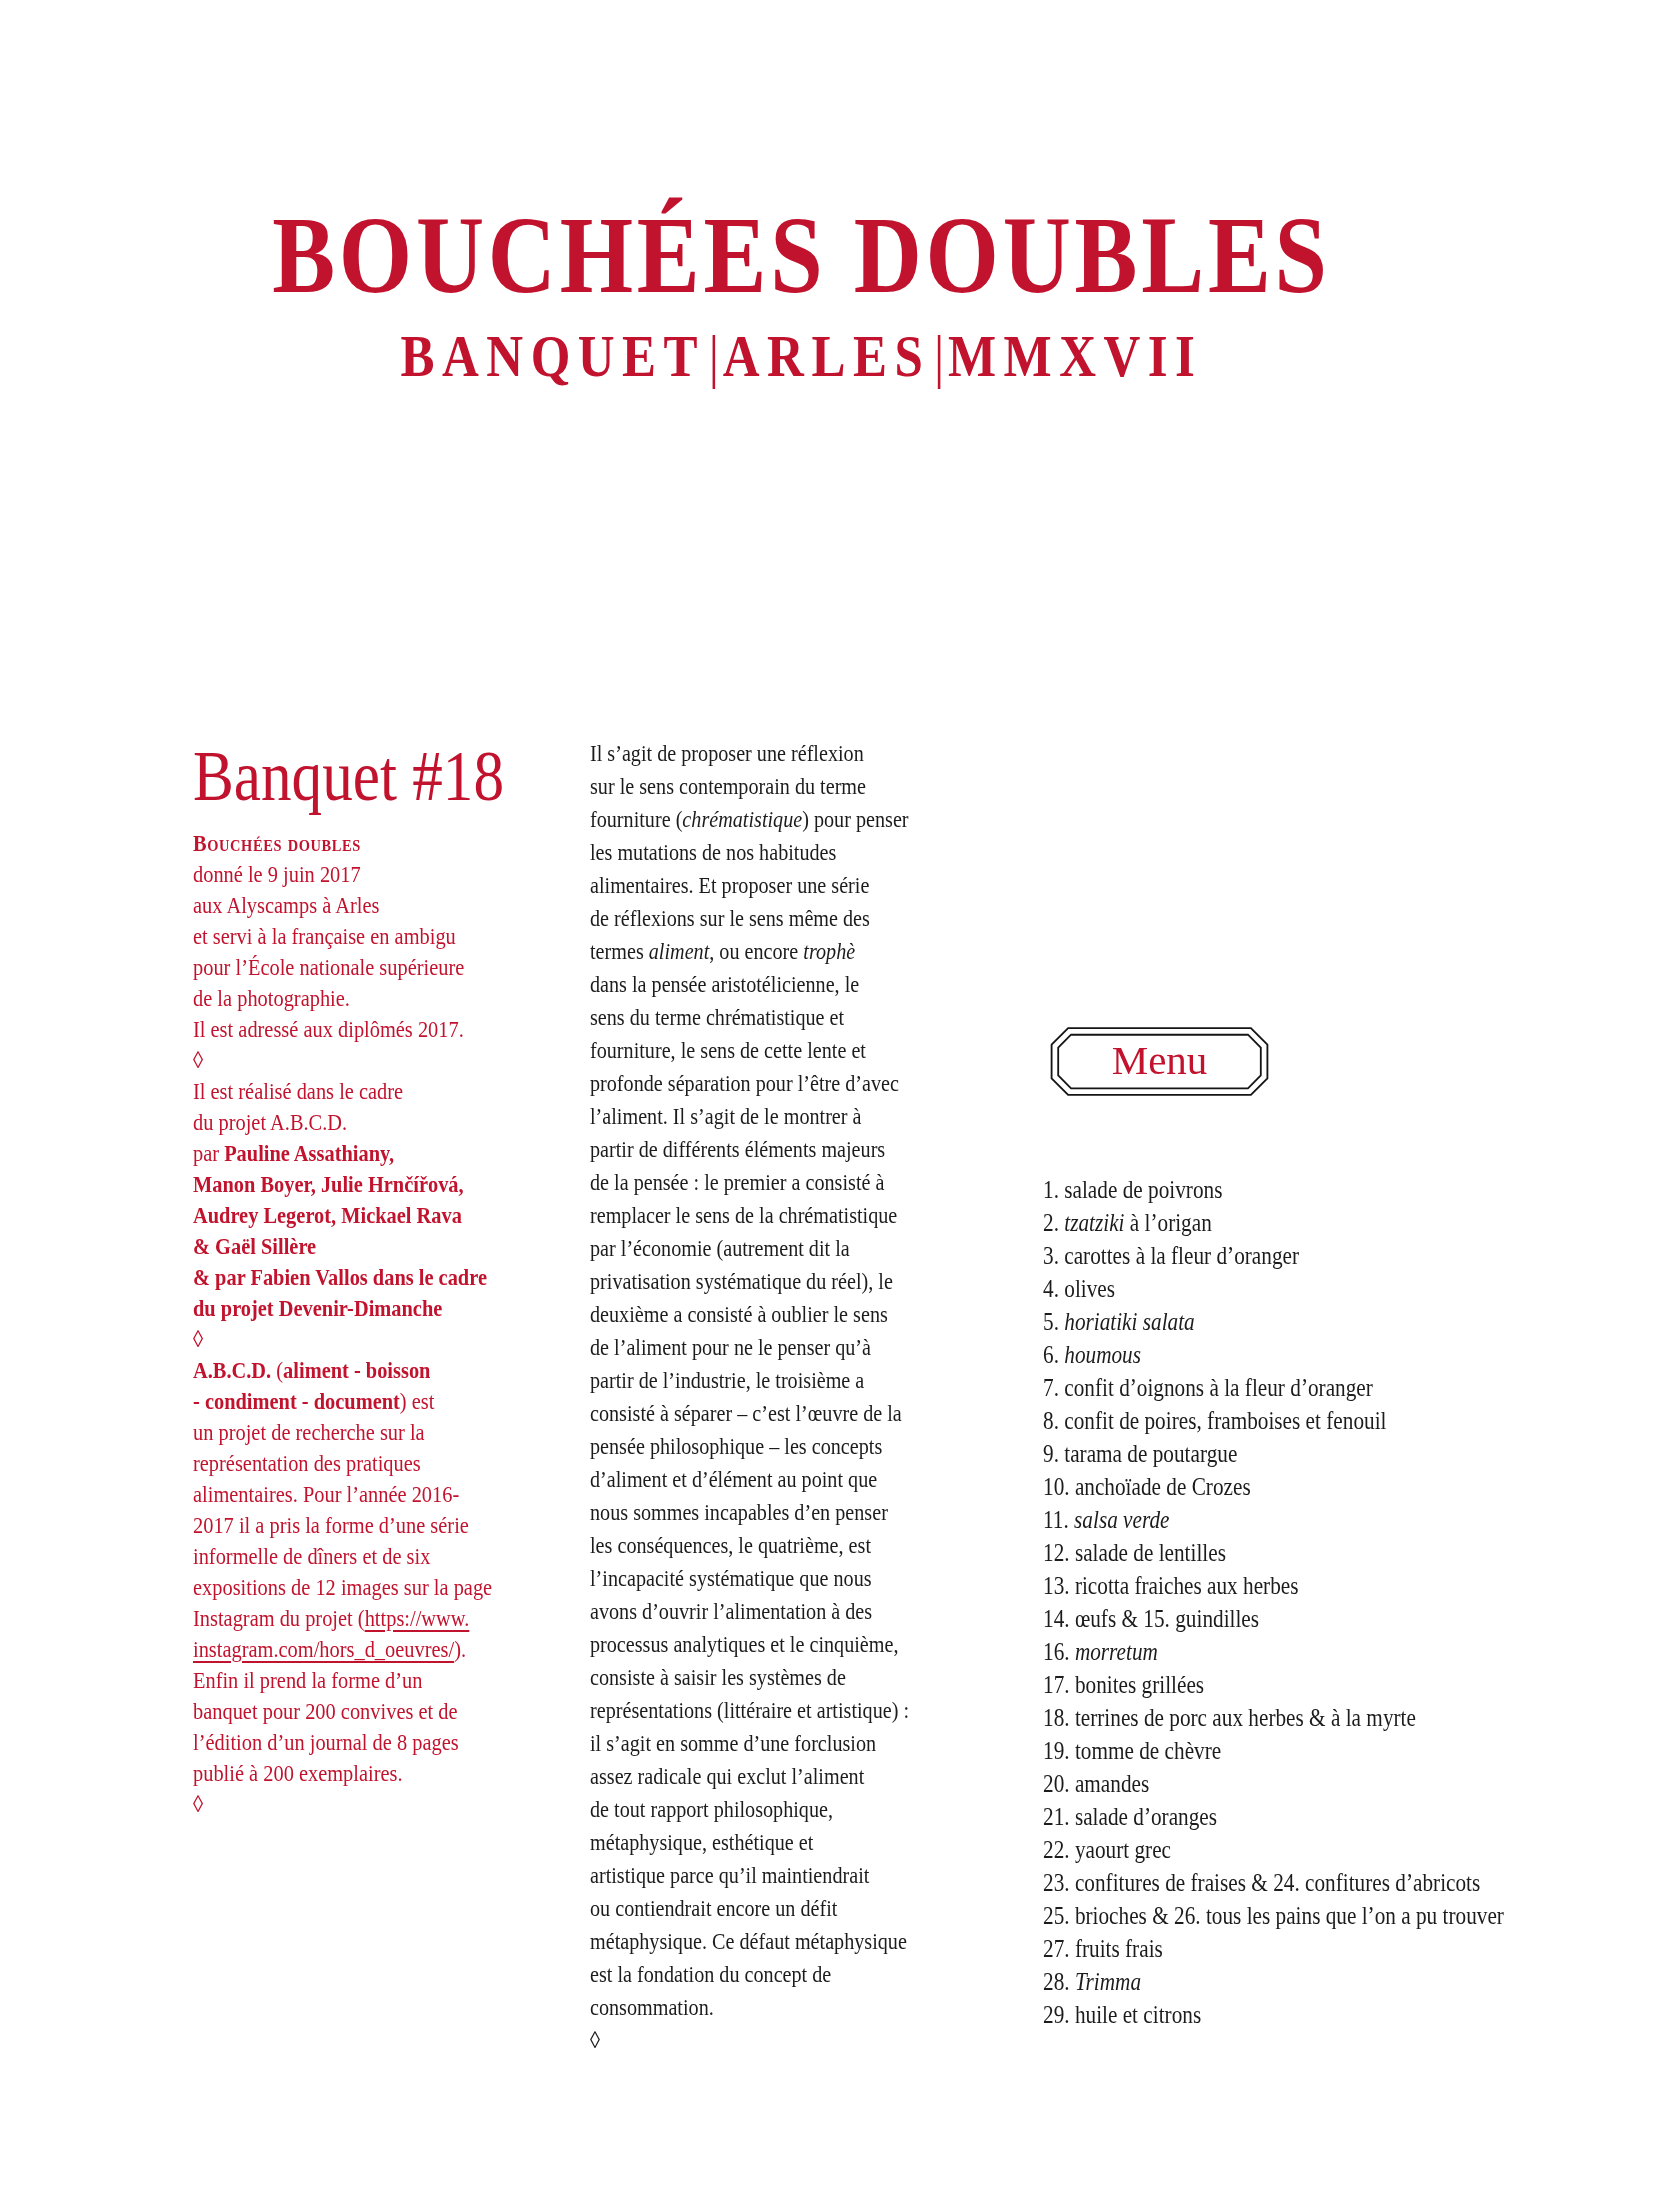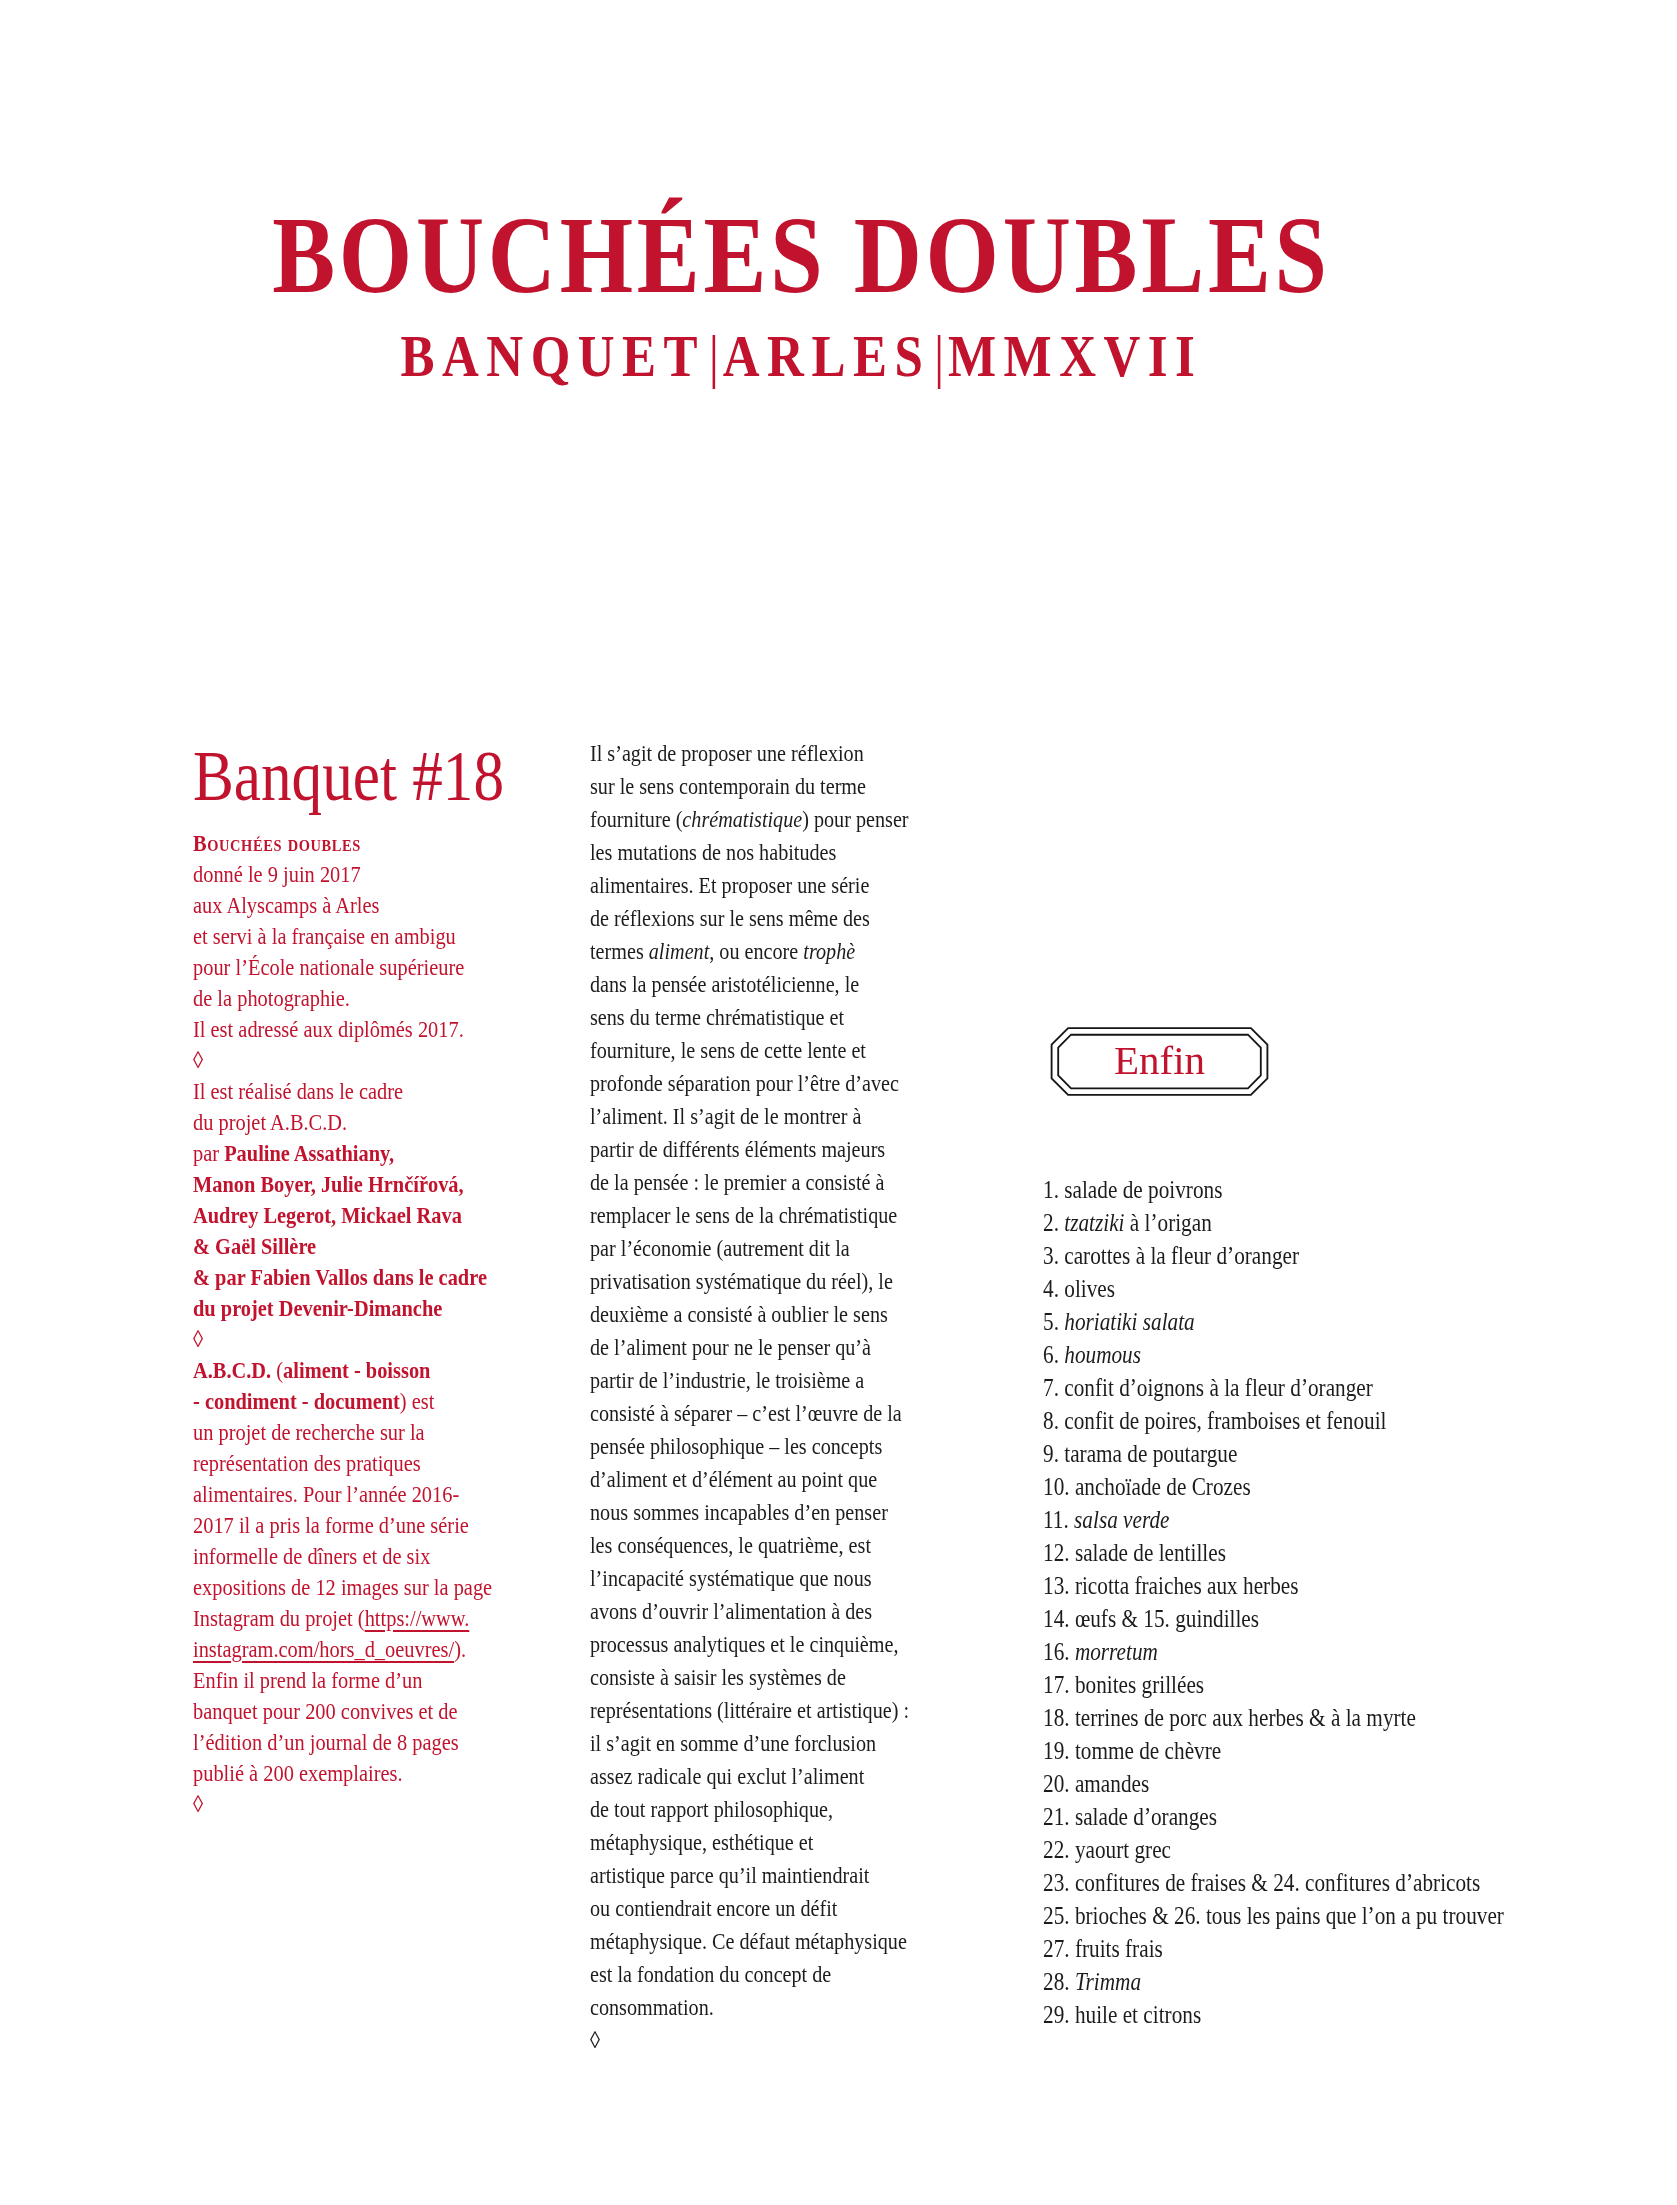--- a/index.html
+++ b/index.html
@@ -169,21 +169,21 @@
       <div class="line"><span class="seg-normal">est la fondation du concept de</span></div>
       <div class="line"><span class="seg-normal">consommation.</span></div>
       <div class="line"><span class="seg-normal">◊</span></div>
     </div>
 
   <div class="menu-box">
     <svg width="219" height="69" viewBox="0 0 297 94">
       <polygon points="24,1.5 273,1.5 295.5,24 295.5,70 273,92.5 24,92.5 1.5,70 1.5,24" fill="none" stroke="#151515" stroke-width="2.5"></polygon>
       <polygon points="28,10.5 269,10.5 286.5,28 286.5,66 269,83.5 28,83.5 10.5,66 10.5,28" fill="none" stroke="#151515" stroke-width="2.5"></polygon>
     </svg>
-    <span class="menu-label">Enfin</span>
+    <span class="menu-label">Menu</span>
   </div>
 
   <div class="col menu-list">
       <div class="line"><span class="seg-normal">1. salade de poivrons</span></div>
       <div class="line"><span class="seg-normal">2. </span><span class="seg-italic">tzatziki</span><span class="seg-normal"> à l’origan</span></div>
       <div class="line"><span class="seg-normal">3. carottes à la fleur d’oranger</span></div>
       <div class="line"><span class="seg-normal">4. olives</span></div>
       <div class="line"><span class="seg-normal">5. </span><span class="seg-italic">horiatiki salata</span></div>
       <div class="line"><span class="seg-normal">6. </span><span class="seg-italic">houmous</span></div>
       <div class="line"><span class="seg-normal">7. confit d’oignons à la fleur d’oranger</span></div>

